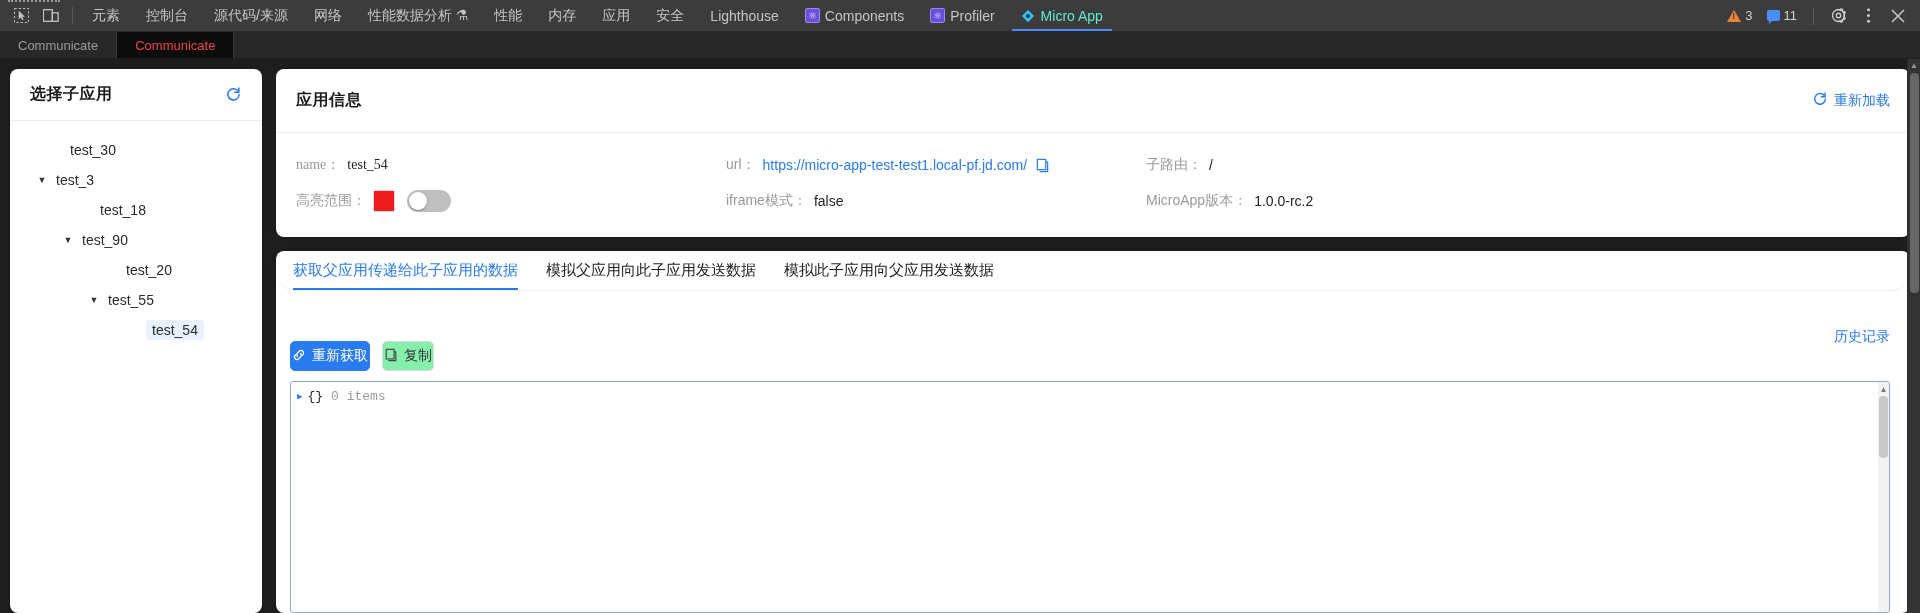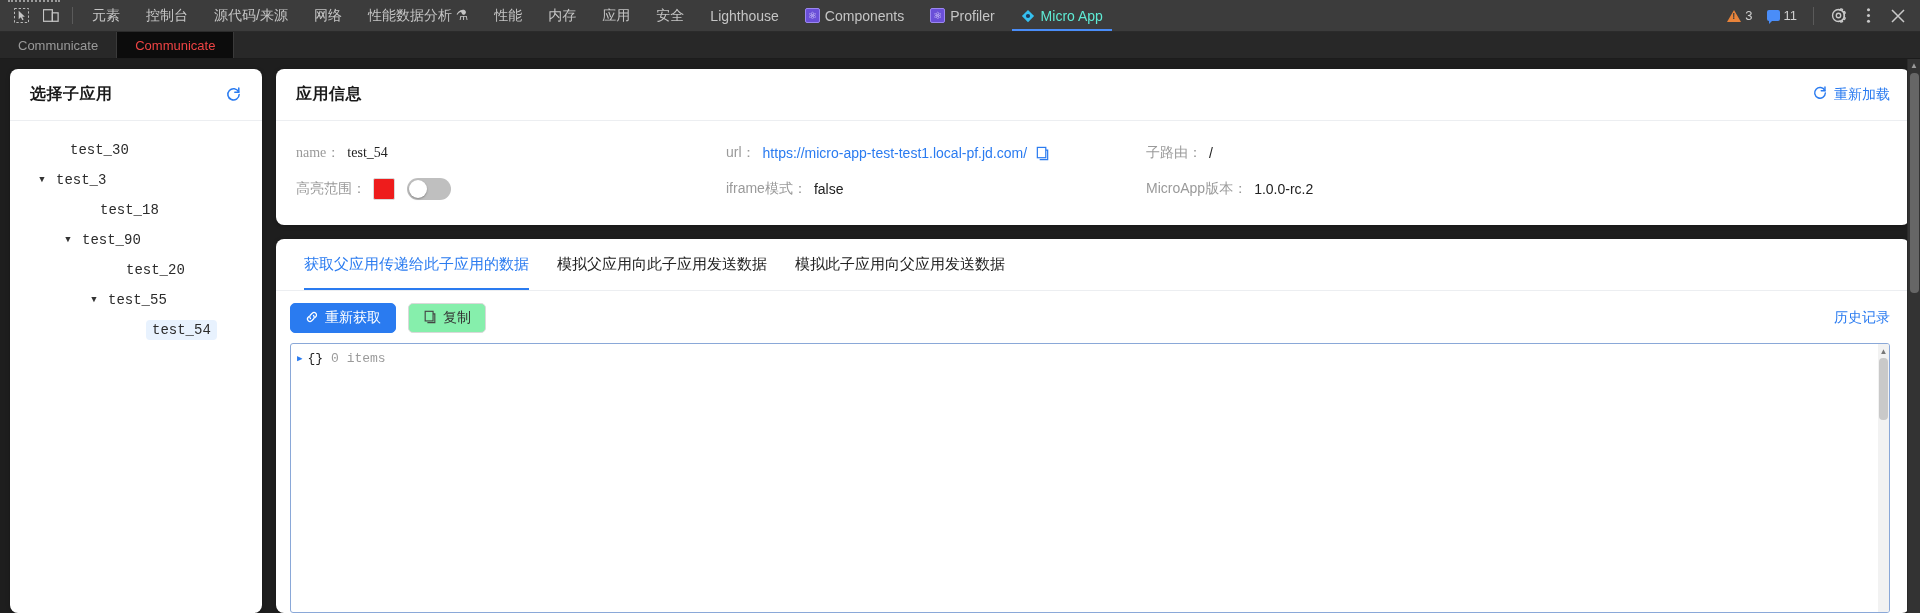--- a/index.html
+++ b/index.html
@@ -170,21 +170,20 @@
   }
   .reload-circle {
     margin-left: auto;
     color: #2a7bf0;
     display: flex; align-items: center;
   }
   .tree {
     padding: 14px 0 20px 0;
     overflow: auto;
     flex: 1;
-    font-family: Liberation Mono, monospace;
   }
   .tree-row {
     height: 30px;
     display: flex;
     align-items: center;
     font-size: 14px;
     color: #2b2b2b;
     padding-left: 14px;
   }
   .caret {
@@ -216,21 +215,21 @@
   }
 
   .card {
     background: #ffffff;
     border-radius: 8px;
     box-shadow: 0 1px 4px rgba(0,0,0,.25);
   }
 
   .info-card { flex: none; }
   .info-head {
-    height: 52px;
+    height: 64px;
     border-bottom: 1px solid #eceef1;
     display: flex; align-items: center;
     padding: 0 20px;
   }
   .info-title {
     font-size: 16px; font-weight: bold; color: #1a1a1a; letter-spacing: .5px;
   }
   .reload-btn {
     margin-left: auto;
     display: flex; align-items: center; gap: 6px;
@@ -296,24 +295,25 @@
   .comm-card {
     flex: 1;
     display: flex;
     flex-direction: column;
     min-height: 0;
     overflow: hidden;
   }
   .comm-tabs {
     display: flex;
     align-items: stretch;
-    padding: 0 14px;
+    padding: 0 3px;
     border-bottom: 1px solid #eceef1;
-    height: 52px;
+    height: 40px;
     flex: none;
+    border-radius: 25px;
   }
   .comm-tab {
     padding: 0 14px;
     display: flex; align-items: center;
     font-size: 15px;
     color: #222;
     position: relative;
     white-space: nowrap;
   }
   .comm-tab.active { color: #2a7bf0; }
@@ -327,24 +327,25 @@
   .comm-actions {
     display: flex; align-items: center;
     padding: 12px 20px 10px 14px;
     gap: 12px;
     flex: none;
   }
   .btn {
     height: 30px;
     display: inline-flex; align-items: center;
     gap: 6px;
-    padding: 0 14px;
+    padding: 0 1px;
     border-radius: 5px;
     font-size: 14px;
     border: 1px solid transparent;
+    margin-top: 38px;
   }
   .btn-primary {
     background: #2a7bf0;
     color: #ffffff;
     border-color: #2a7bf0;
   }
   .btn-default {
     background: #86efac;
     color: #333;
     border-color: #d9d9d9;

